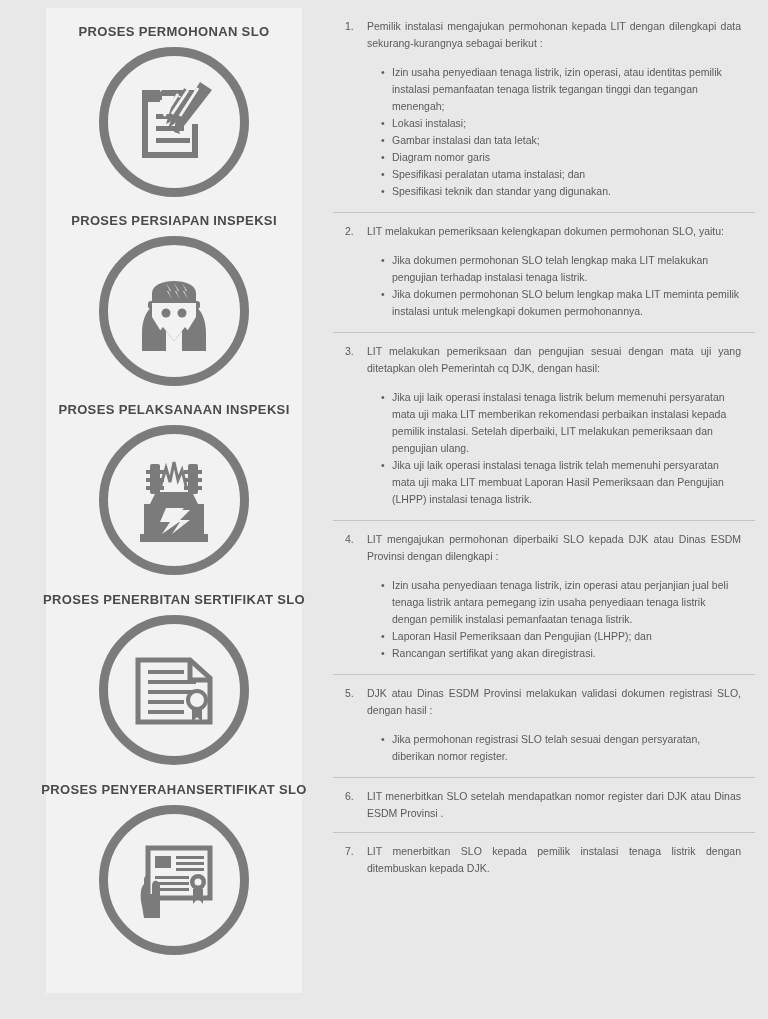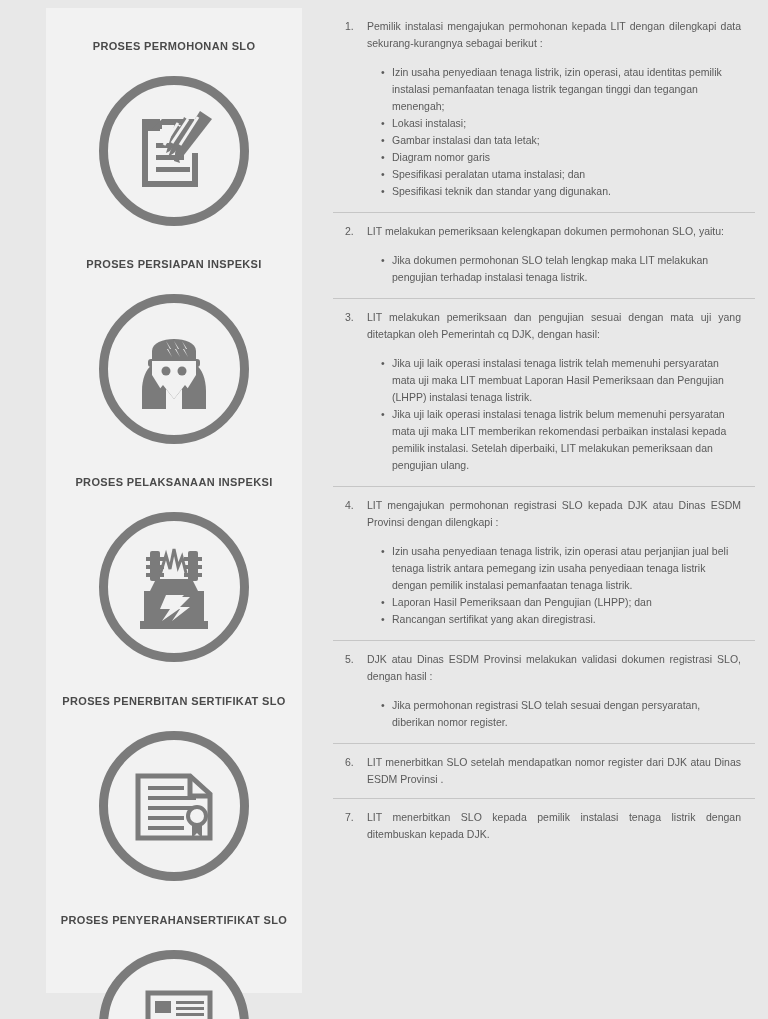--- a/index.html
+++ b/index.html
@@ -33,26 +33,26 @@
     flex-direction: column;
     align-items: center;
   }
   .stage {
     width: 256px;
     display: flex;
     flex-direction: column;
     align-items: center;
   }
   .stage-title {
-    font-size: 11px;
+    font-size: 13px;
     font-weight: bold;
     letter-spacing: 0.35px;
     color: #4a4a4a;
     text-align: center;
-    margin: 16px;
+    margin: 0;
     padding: 0 4px;
     white-space: nowrap;
   }
   .icon-circle {
     width: 150px;
     height: 150px;
     border-radius: 50%;
     border: 9px solid #7b7b7b;
     box-sizing: border-box;
     display: flex;
@@ -285,38 +285,39 @@
       </ul>
     </div>
 
     <div class="step">
       <div class="step-head">
         <div class="step-num">2.</div>
         <div class="step-text">LIT melakukan pemeriksaan kelengkapan dokumen permohonan SLO, yaitu:</div>
       </div>
       <ul class="bullets">
         <li>Jika dokumen permohonan SLO telah lengkap maka LIT melakukan pengujian terhadap instalasi tenaga listrik.</li>
+        <li>Jika dokumen permohonan SLO belum lengkap maka LIT meminta pemilik instalasi untuk melengkapi dokumen permohonannya.</li>
       </ul>
     </div>
 
     <div class="step">
       <div class="step-head">
         <div class="step-num">3.</div>
         <div class="step-text">LIT melakukan pemeriksaan dan pengujian sesuai dengan mata uji yang ditetapkan oleh Pemerintah cq DJK, dengan hasil:</div>
       </div>
       <ul class="bullets">
+        <li>Jika uji laik operasi instalasi tenaga listrik belum memenuhi persyaratan mata uji maka LIT memberikan rekomendasi perbaikan instalasi kepada pemilik instalasi. Setelah diperbaiki, LIT melakukan pemeriksaan dan pengujian ulang.</li>
         <li>Jika uji laik operasi instalasi tenaga listrik telah memenuhi persyaratan mata uji maka LIT membuat Laporan Hasil Pemeriksaan dan Pengujian (LHPP) instalasi tenaga listrik.</li>
-        <li>Jika uji laik operasi instalasi tenaga listrik belum memenuhi persyaratan mata uji maka LIT memberikan rekomendasi perbaikan instalasi kepada pemilik instalasi. Setelah diperbaiki, LIT melakukan pemeriksaan dan pengujian ulang.</li>
       </ul>
     </div>
 
     <div class="step">
       <div class="step-head">
         <div class="step-num">4.</div>
-        <div class="step-text">LIT mengajukan permohonan registrasi SLO kepada DJK atau Dinas ESDM Provinsi dengan dilengkapi :</div>
+        <div class="step-text">LIT mengajukan permohonan diperbaiki SLO kepada DJK atau Dinas ESDM Provinsi dengan dilengkapi :</div>
       </div>
       <ul class="bullets">
         <li>Izin usaha penyediaan tenaga listrik, izin operasi atau perjanjian jual beli tenaga listrik antara pemegang izin usaha penyediaan tenaga listrik dengan pemilik instalasi pemanfaatan tenaga listrik.</li>
         <li>Laporan Hasil Pemeriksaan dan Pengujian (LHPP); dan</li>
         <li>Rancangan sertifikat yang akan diregistrasi.</li>
       </ul>
     </div>
 
     <div class="step">
       <div class="step-head">

